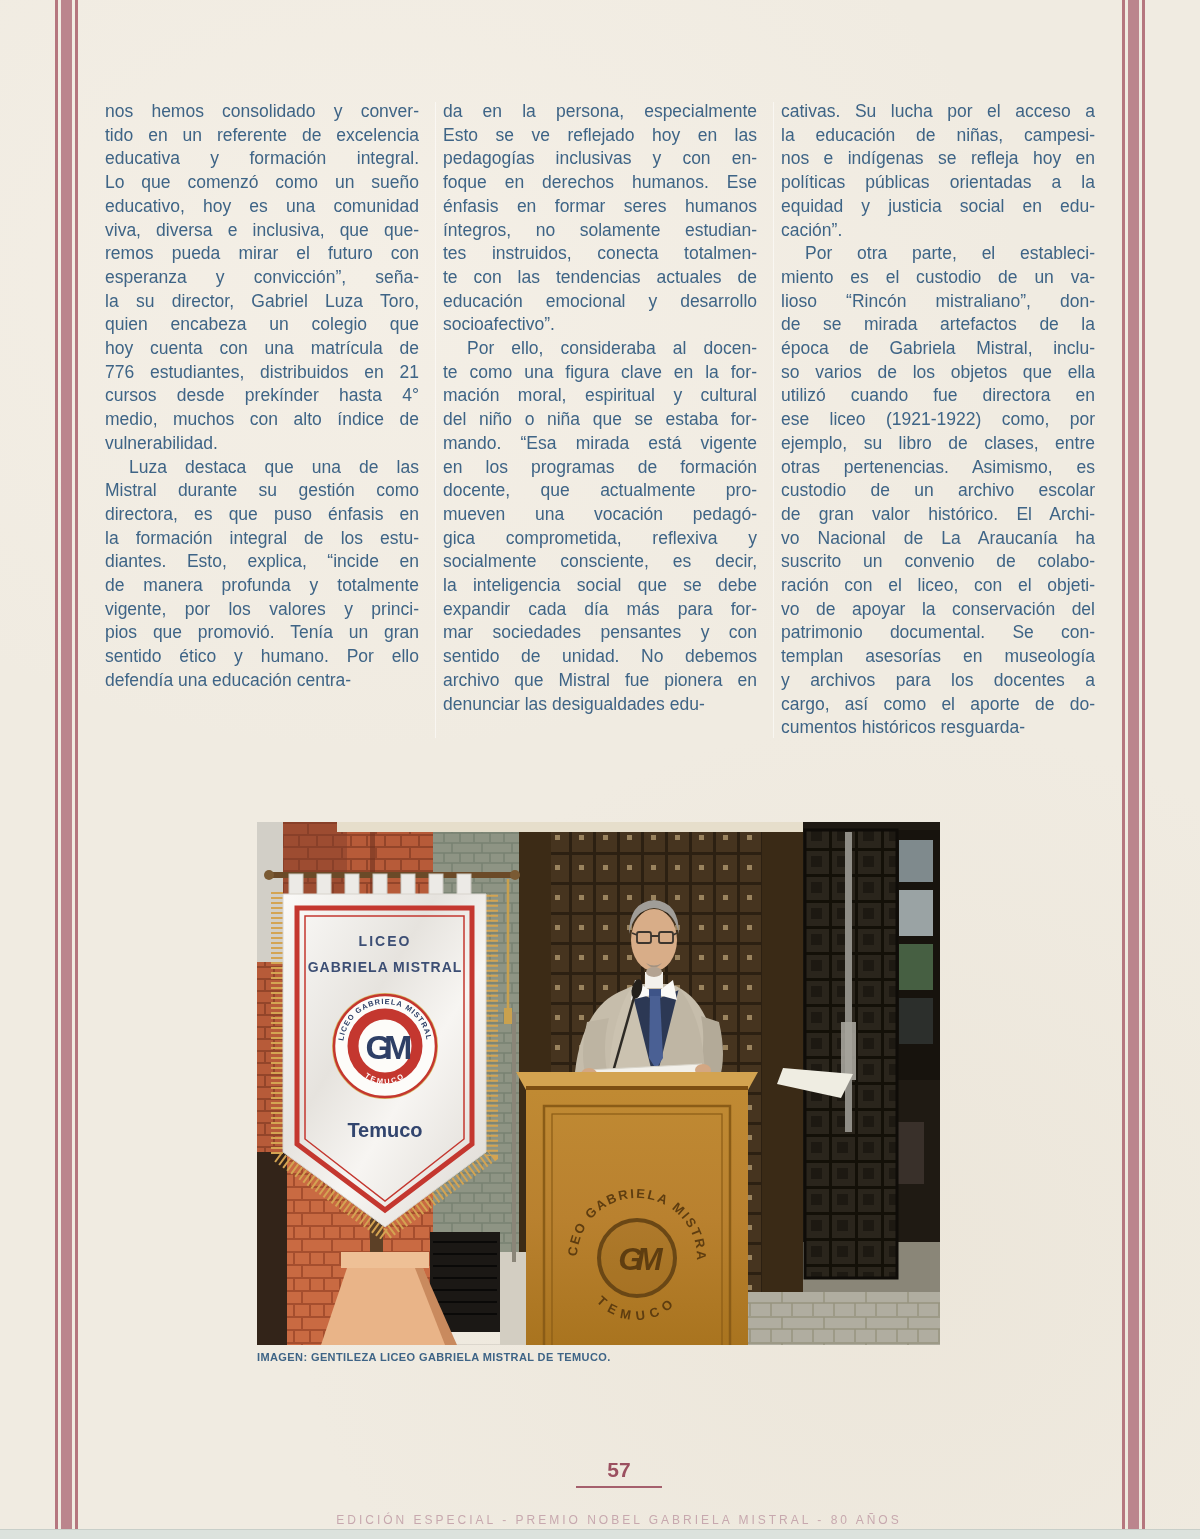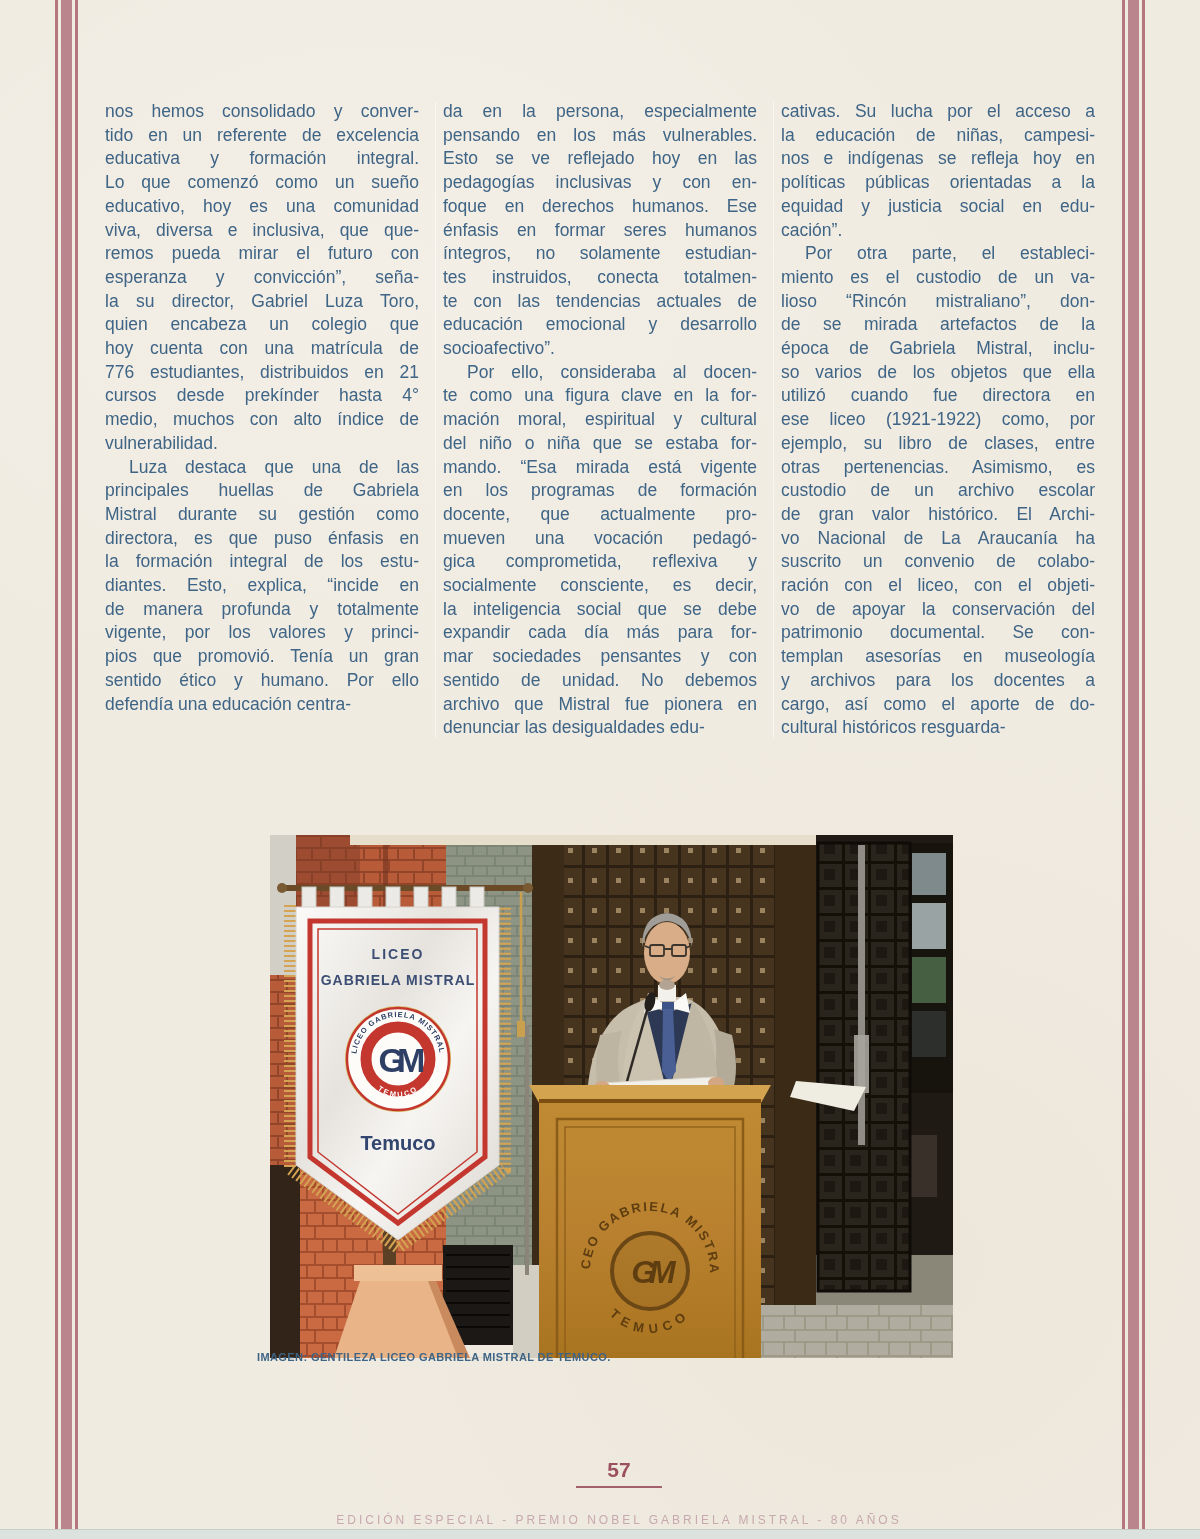--- a/index.html
+++ b/index.html
@@ -95,36 +95,34 @@
           <div class="line">la su director, Gabriel Luza Toro,</div>
           <div class="line">quien encabeza un colegio que</div>
           <div class="line">hoy cuenta con una matrícula de</div>
           <div class="line">776 estudiantes, distribuidos en 21</div>
           <div class="line">cursos desde prekínder hasta 4°</div>
           <div class="line">medio, muchos con alto índice de</div>
           <div class="line last">vulnerabilidad.</div>
         </div>
         <div class="para">
           <div class="line first-indent">Luza destaca que una de las</div>
-          <div class="line">principales huellas de Gabriela</div>
           <div class="line">Mistral durante su gestión como</div>
           <div class="line">directora, es que puso énfasis en</div>
           <div class="line">la formación integral de los estu-</div>
           <div class="line">diantes. Esto, explica, “incide en</div>
           <div class="line">de manera profunda y totalmente</div>
           <div class="line">vigente, por los valores y princi-</div>
           <div class="line">pios que promovió. Tenía un gran</div>
           <div class="line">sentido ético y humano. Por ello</div>
           <div class="line last">defendía una educación centra-</div>
         </div>
       </div>
       <div class="col">
         <div class="para">
           <div class="line">da en la persona, especialmente</div>
-          <div class="line">pensando en los más vulnerables.</div>
           <div class="line">Esto se ve reflejado hoy en las</div>
           <div class="line">pedagogías inclusivas y con en-</div>
           <div class="line">foque en derechos humanos. Ese</div>
           <div class="line">énfasis en formar seres humanos</div>
           <div class="line">íntegros, no solamente estudian-</div>
           <div class="line">tes instruidos, conecta totalmen-</div>
           <div class="line">te con las tendencias actuales de</div>
           <div class="line">educación emocional y desarrollo</div>
           <div class="line last">socioafectivo”.</div>
         </div>
@@ -170,26 +168,26 @@
           <div class="line">custodio de un archivo escolar</div>
           <div class="line">de gran valor histórico. El Archi-</div>
           <div class="line">vo Nacional de La Araucanía ha</div>
           <div class="line">suscrito un convenio de colabo-</div>
           <div class="line">ración con el liceo, con el objeti-</div>
           <div class="line">vo de apoyar la conservación del</div>
           <div class="line">patrimonio documental. Se con-</div>
           <div class="line">templan asesorías en museología</div>
           <div class="line">y archivos para los docentes a</div>
           <div class="line">cargo, así como el aporte de do-</div>
-          <div class="line last">cultural históricos resguarda-</div>
+          <div class="line last">cumentos históricos resguarda-</div>
         </div>
       </div>
     </div>
 
-  <figure class="photo-wrap" style="margin:13px">
+  <figure class="photo-wrap" style="margin:0">
     <svg width="683" height="523" viewBox="0 0 683 523">
       <defs>
         <pattern id="brickWall" width="34" height="24" patternUnits="userSpaceOnUse">
           <rect width="34" height="24" fill="#b75b39"></rect>
           <path d="M0 1H34M0 13H34M17 1V13M8 13V24M26 13V24" stroke="#93452a" stroke-width="2"></path>
         </pattern>
         <pattern id="brickWall2" width="30" height="26" patternUnits="userSpaceOnUse">
           <rect width="30" height="26" fill="#c96a42"></rect>
           <path d="M0 1H30M0 14H30M15 1V14M7 14V26M23 14V26" stroke="#a54e2e" stroke-width="2"></path>
         </pattern>

